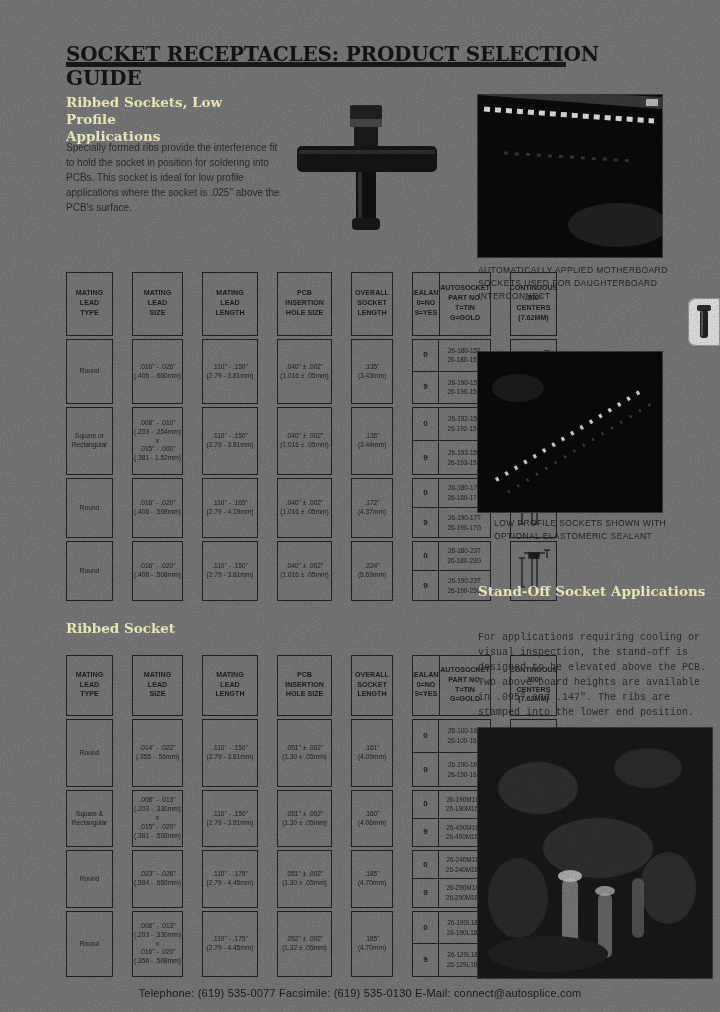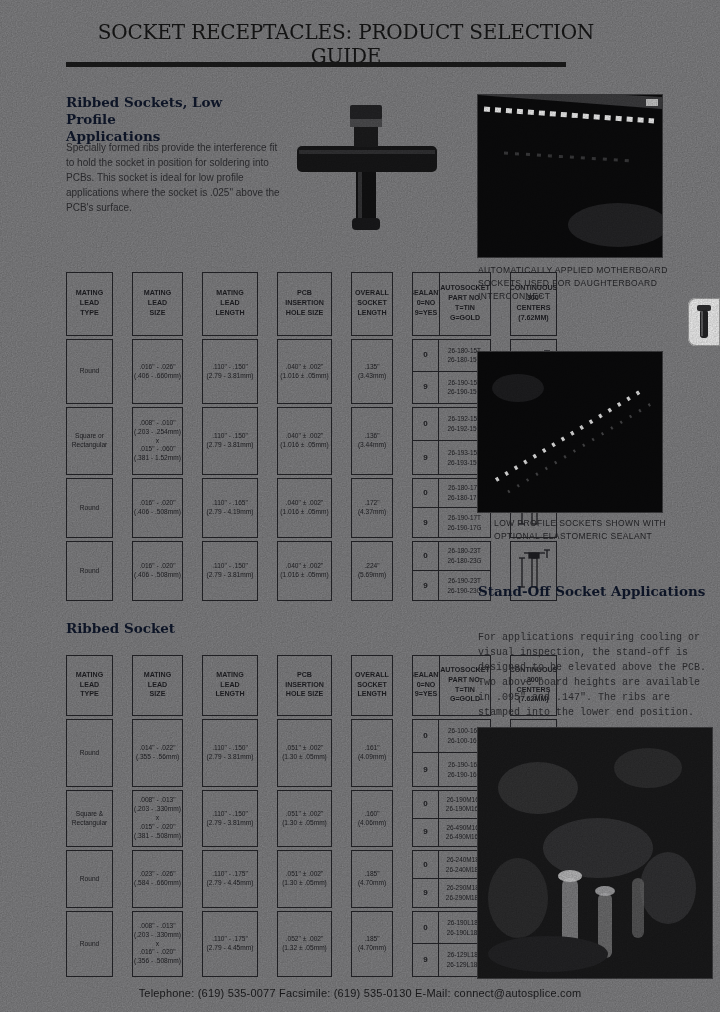--- a/index.html
+++ b/index.html
@@ -7,30 +7,30 @@
     width:720px;height:1012px;position:relative;overflow:hidden;
     background:#7b7b7d;color:#1c1c1f;
     font-family:"Liberation Sans",sans-serif;
     -webkit-font-smoothing:none;
   }
   .abs{position:absolute;}
   .pre{white-space:pre-line;}
 
   
   #page-title{
-    left:66px;top:20px;width:560px;
-    font-family:"DejaVu Serif",serif;font-weight:normal;font-size:20px;
-    letter-spacing:-0.2px;color:#151515;text-align:center;
+    left:66px;top:42px;width:560px;
+    font-family:"DejaVu Serif",serif;font-weight:bold;font-size:20px;
+    letter-spacing:-0.2px;color:#151515;
   }
   #title-rule{left:66px;top:62px;width:500px;height:5px;background:#1a1a1a;}
 
   
   .sec-head{
     font-family:"DejaVu Serif",serif;font-weight:bold;font-size:13.5px;
-    color:#0f172a;line-height:1.25;
+    color:#fef9c3;line-height:1.25;
   }
   #lp-head{left:66px;top:94px;width:210px;}
   #ribbed-head{left:66px;top:620px;width:210px;}
   #standoff-head{left:478px;top:583px;width:240px;}
 
   .body-text{font-size:10px;line-height:1.5;color:#2d2d30;}
   #lp-body{left:66px;top:140px;width:218px;}
   #standoff-body{left:478px;top:630px;width:238px;font-family:Liberation Mono, monospace;}
 
   

